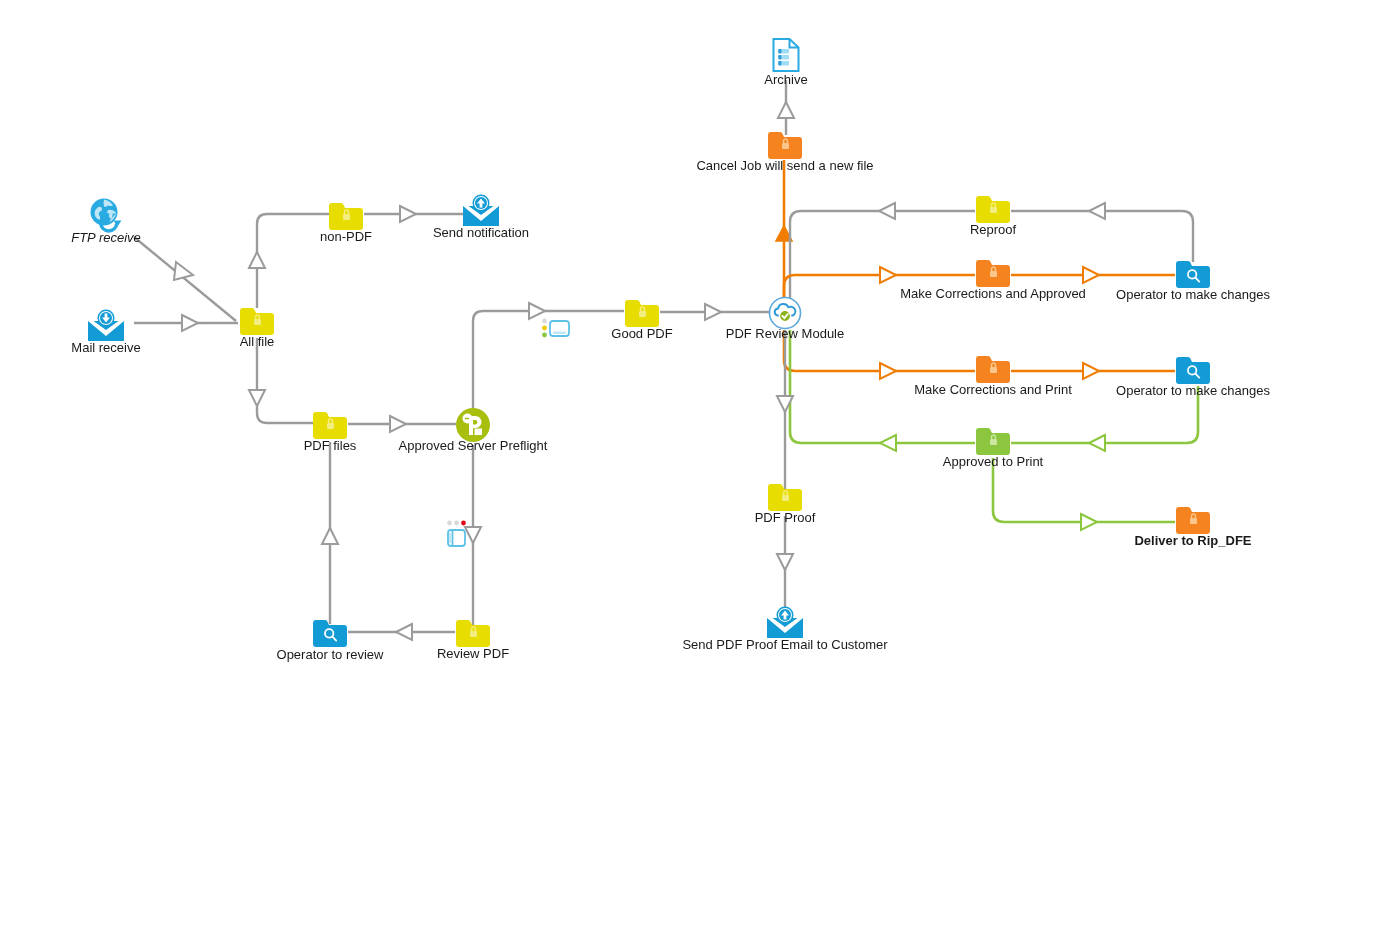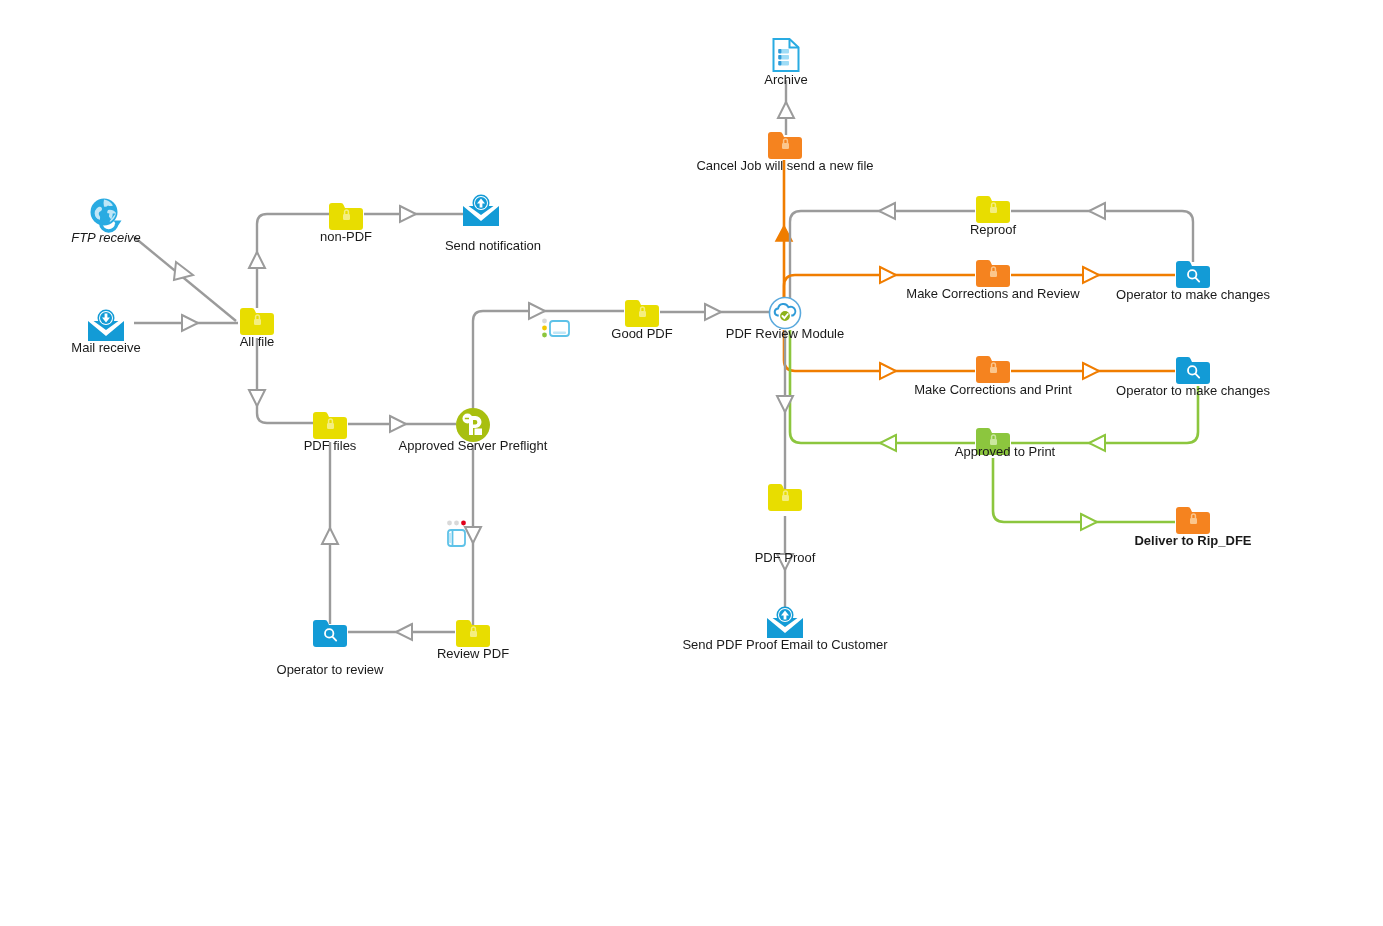--- a/index.html
+++ b/index.html
@@ -241,21 +241,21 @@
     <span class="glyph">
       <svg width="40" height="34" viewBox="0 0 40 34">
         <path d="M2 12 h36 v20 h-36 Z" fill="#139bd6"></path>
         <path d="M2 12 L20 27 L38 12 L38 8 L20 21 L2 8 Z" fill="#ffffff"></path>
         <circle cx="20" cy="9" r="8.5" fill="#139bd6"></circle>
         <circle cx="20" cy="9" r="7" fill="#ffffff"></circle>
         <circle cx="20" cy="9" r="6" fill="#139bd6"></circle>
         <path d="M20 4.5 L24 9.5 h-2.6 v4 h-2.8 v-4 h-2.6 Z" fill="#ffffff"></path>
       </svg>
     </span>
-    <span class="label" style="top:26px;margin-left:12px;">Send notification</span>
+    <span class="label" style="top:13px;">Send notification</span>
   </div>
 
   <div class="node" style="left:330px; top:427px;">
     <span class="glyph">
       <svg width="36" height="30" viewBox="0 0 36 30">
         <path d="M1 5 q0 -3 3 -3 h9 q2 0 2.6 2 L17 7 h15 q3 0 3 3 v16 q0 3 -3 3 H4 q-3 0 -3 -3 Z" fill="#e8dd00"></path>
         <g fill="#f4ee80">
           <rect x="15" y="13" width="7" height="6" rx="1.2"></rect>
           <path d="M16.6 13 v-2.2 a1.9 1.9 0 0 1 3.8 0 V13" fill="none" stroke="#f4ee80" stroke-width="1.5"></path>
         </g>
@@ -294,21 +294,21 @@
   <div class="node" style="left:330px; top:635px;">
     <span class="glyph">
       <svg width="36" height="30" viewBox="0 0 36 30">
         <path d="M1 5 q0 -3 3 -3 h9 q2 0 2.6 2 L17 7 h15 q3 0 3 3 v16 q0 3 -3 3 H4 q-3 0 -3 -3 Z" fill="#139bd6"></path>
         <g fill="none" stroke="#ffffff" stroke-width="1.8">
           <circle cx="17.2" cy="15.4" r="4.2"></circle>
           <path d="M20.4 18.6 L24.2 22.6" stroke-linecap="round"></path>
         </g>
       </svg>
     </span>
-    <span class="label" style="top:28px;">Operator to review</span>
+    <span class="label" style="top:13px;">Operator to review</span>
   </div>
 
   <div class="node" style="left:642px; top:315px;">
     <span class="glyph">
       <svg width="36" height="30" viewBox="0 0 36 30">
         <path d="M1 5 q0 -3 3 -3 h9 q2 0 2.6 2 L17 7 h15 q3 0 3 3 v16 q0 3 -3 3 H4 q-3 0 -3 -3 Z" fill="#e8dd00"></path>
         <g fill="#f4ee80">
           <rect x="15" y="13" width="7" height="6" rx="1.2"></rect>
           <path d="M16.6 13 v-2.2 a1.9 1.9 0 0 1 3.8 0 V13" fill="none" stroke="#f4ee80" stroke-width="1.5"></path>
         </g>
@@ -378,21 +378,21 @@
   <div class="node" style="left:993px; top:275px;">
     <span class="glyph">
       <svg width="36" height="30" viewBox="0 0 36 30">
         <path d="M1 5 q0 -3 3 -3 h9 q2 0 2.6 2 L17 7 h15 q3 0 3 3 v16 q0 3 -3 3 H4 q-3 0 -3 -3 Z" fill="#f5831f"></path>
         <g fill="#fbc68c">
           <rect x="15" y="13" width="7" height="6" rx="1.2"></rect>
           <path d="M16.6 13 v-2.2 a1.9 1.9 0 0 1 3.8 0 V13" fill="none" stroke="#fbc68c" stroke-width="1.5"></path>
         </g>
       </svg>
     </span>
-    <span class="label" style="top:12px;">Make Corrections and Review</span>
+    <span class="label" style="top:12px;">Make Corrections and Approved</span>
   </div>
 
   <div class="node" style="left:1193px; top:276px;">
     <span class="glyph">
       <svg width="36" height="30" viewBox="0 0 36 30">
         <path d="M1 5 q0 -3 3 -3 h9 q2 0 2.6 2 L17 7 h15 q3 0 3 3 v16 q0 3 -3 3 H4 q-3 0 -3 -3 Z" fill="#139bd6"></path>
         <g fill="none" stroke="#ffffff" stroke-width="1.8">
           <circle cx="17.2" cy="15.4" r="4.2"></circle>
           <path d="M20.4 18.6 L24.2 22.6" stroke-linecap="round"></path>
         </g>
@@ -430,21 +430,21 @@
   <div class="node" style="left:993px; top:443px;">
     <span class="glyph">
       <svg width="36" height="30" viewBox="0 0 36 30">
         <path d="M1 5 q0 -3 3 -3 h9 q2 0 2.6 2 L17 7 h15 q3 0 3 3 v16 q0 3 -3 3 H4 q-3 0 -3 -3 Z" fill="#8cc63e"></path>
         <g fill="#cbe79f">
           <rect x="15" y="13" width="7" height="6" rx="1.2"></rect>
           <path d="M16.6 13 v-2.2 a1.9 1.9 0 0 1 3.8 0 V13" fill="none" stroke="#cbe79f" stroke-width="1.5"></path>
         </g>
       </svg>
     </span>
-    <span class="label" style="top:2px;margin-left:12px;">Approved to Print</span>
+    <span class="label" style="top:12px;">Approved to Print</span>
   </div>
 
   <div class="node" style="left:1193px; top:522px;">
     <span class="glyph">
       <svg width="36" height="30" viewBox="0 0 36 30">
         <path d="M1 5 q0 -3 3 -3 h9 q2 0 2.6 2 L17 7 h15 q3 0 3 3 v16 q0 3 -3 3 H4 q-3 0 -3 -3 Z" fill="#f5831f"></path>
         <g fill="#fbc68c">
           <rect x="15" y="13" width="7" height="6" rx="1.2"></rect>
           <path d="M16.6 13 v-2.2 a1.9 1.9 0 0 1 3.8 0 V13" fill="none" stroke="#fbc68c" stroke-width="1.5"></path>
         </g>
@@ -456,21 +456,21 @@
   <div class="node" style="left:785px; top:499px;">
     <span class="glyph">
       <svg width="36" height="30" viewBox="0 0 36 30">
         <path d="M1 5 q0 -3 3 -3 h9 q2 0 2.6 2 L17 7 h15 q3 0 3 3 v16 q0 3 -3 3 H4 q-3 0 -3 -3 Z" fill="#e8dd00"></path>
         <g fill="#f4ee80">
           <rect x="15" y="13" width="7" height="6" rx="1.2"></rect>
           <path d="M16.6 13 v-2.2 a1.9 1.9 0 0 1 3.8 0 V13" fill="none" stroke="#f4ee80" stroke-width="1.5"></path>
         </g>
       </svg>
     </span>
-    <span class="label" style="top:12px;margin-top:40px;">PDF Proof</span>
+    <span class="label" style="top:12px;">PDF Proof</span>
   </div>
 
   <div class="node" style="left:785px; top:625px;">
     <span class="glyph">
       <svg width="40" height="34" viewBox="0 0 40 34">
         <path d="M2 12 h36 v20 h-36 Z" fill="#139bd6"></path>
         <path d="M2 12 L20 27 L38 12 L38 8 L20 21 L2 8 Z" fill="#ffffff"></path>
         <circle cx="20" cy="9" r="8.5" fill="#139bd6"></circle>
         <circle cx="20" cy="9" r="7" fill="#ffffff"></circle>
         <circle cx="20" cy="9" r="6" fill="#139bd6"></circle>

